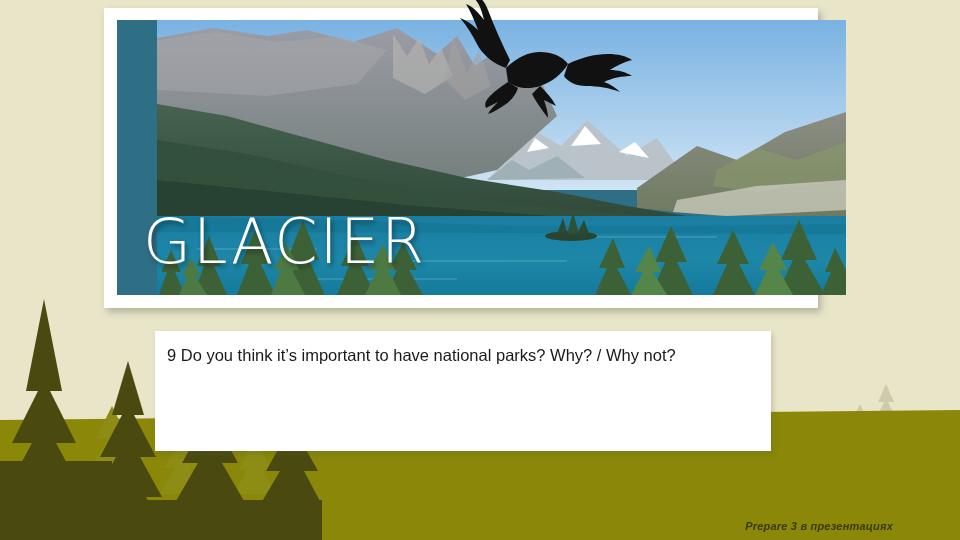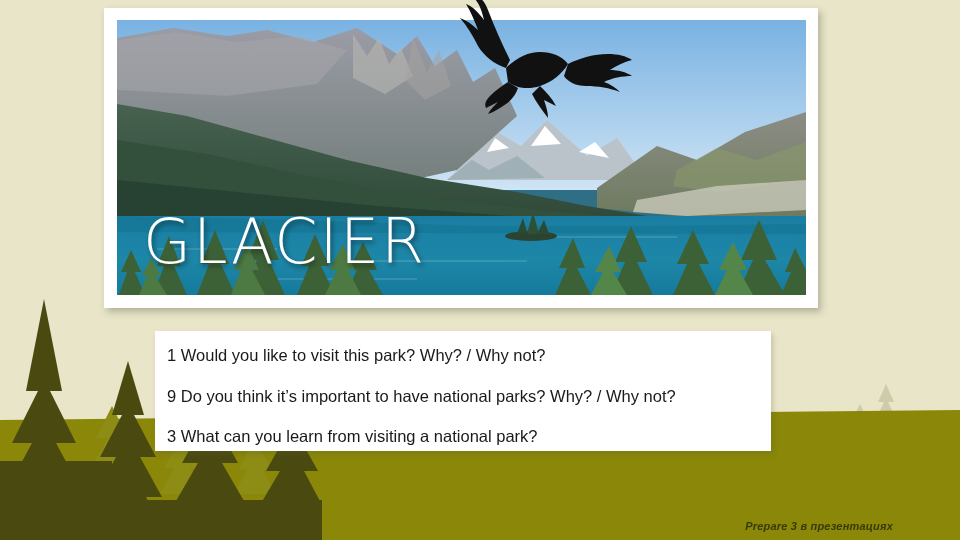--- a/index.html
+++ b/index.html
@@ -26,21 +26,21 @@
   .left-trees{position:absolute;left:-8px;bottom:0;width:330px;height:275px;}
   .mid-trees{position:absolute;left:-4px;bottom:46px;width:300px;height:180px;}
 
   
   .photo-frame{
     position:absolute;left:104px;top:8px;width:714px;height:300px;
     background:#ffffff;
     box-shadow:3px 4px 7px rgba(80,80,60,.35);
     padding:12px 12px 13px 13px;box-sizing:border-box;
   }
-  .photo{position:relative;width:100%;height:100%;overflow:hidden;background:#2f6f86;}
+  .photo{position:relative;width:100%;height:100%;overflow:hidden;background:#2f6f86;padding-left:40px;}
   .photo svg{display:block;width:100%;height:100%;}
 
   .glacier-title{
     position:absolute;left:26px;bottom:22px;
     font-size:62px;letter-spacing:2px;line-height:1;
     color:#ffffff;font-weight:300;
     font-family:"DejaVu Sans","Liberation Sans",sans-serif;
     text-shadow:2px 3px 5px rgba(0,0,0,.45);
     white-space:nowrap;
   }
@@ -214,20 +214,18 @@
 
       <path d="M64 86 C58 90 52 94 46 100 C42 104 40 108 42 112 C46 110 50 108 54 106 C50 110 46 114 44 118 C50 116 56 112 62 108 C68 104 72 98 74 92 Z"></path>
 
       <path d="M124 68 C136 62 150 58 164 58 C174 58 182 60 188 64 C180 66 172 70 166 74 C174 74 182 76 188 80 C178 80 168 82 160 86 C166 88 172 92 176 96 C166 92 154 90 142 90 C132 90 124 86 120 80 Z"></path>
 
       <path d="M96 90 C102 96 108 102 112 110 C108 108 104 106 100 104 C102 110 104 116 104 122 C98 114 92 106 88 98 Z"></path>
     </g>
   </svg>
 
   <div class="qbox">
-    <p class="qline">1 Would you like to visit this park? Why? / Why not?</p>
     <p class="qline">9 Do you think it’s important to have national parks? Why? / Why not?</p>
-    <p class="qline">3 What can you learn from visiting a national park?</p>
   </div>
 
   <div class="footer">Prepare 3 в презентациях</div>
 
 </div>
 
 </body></html>

